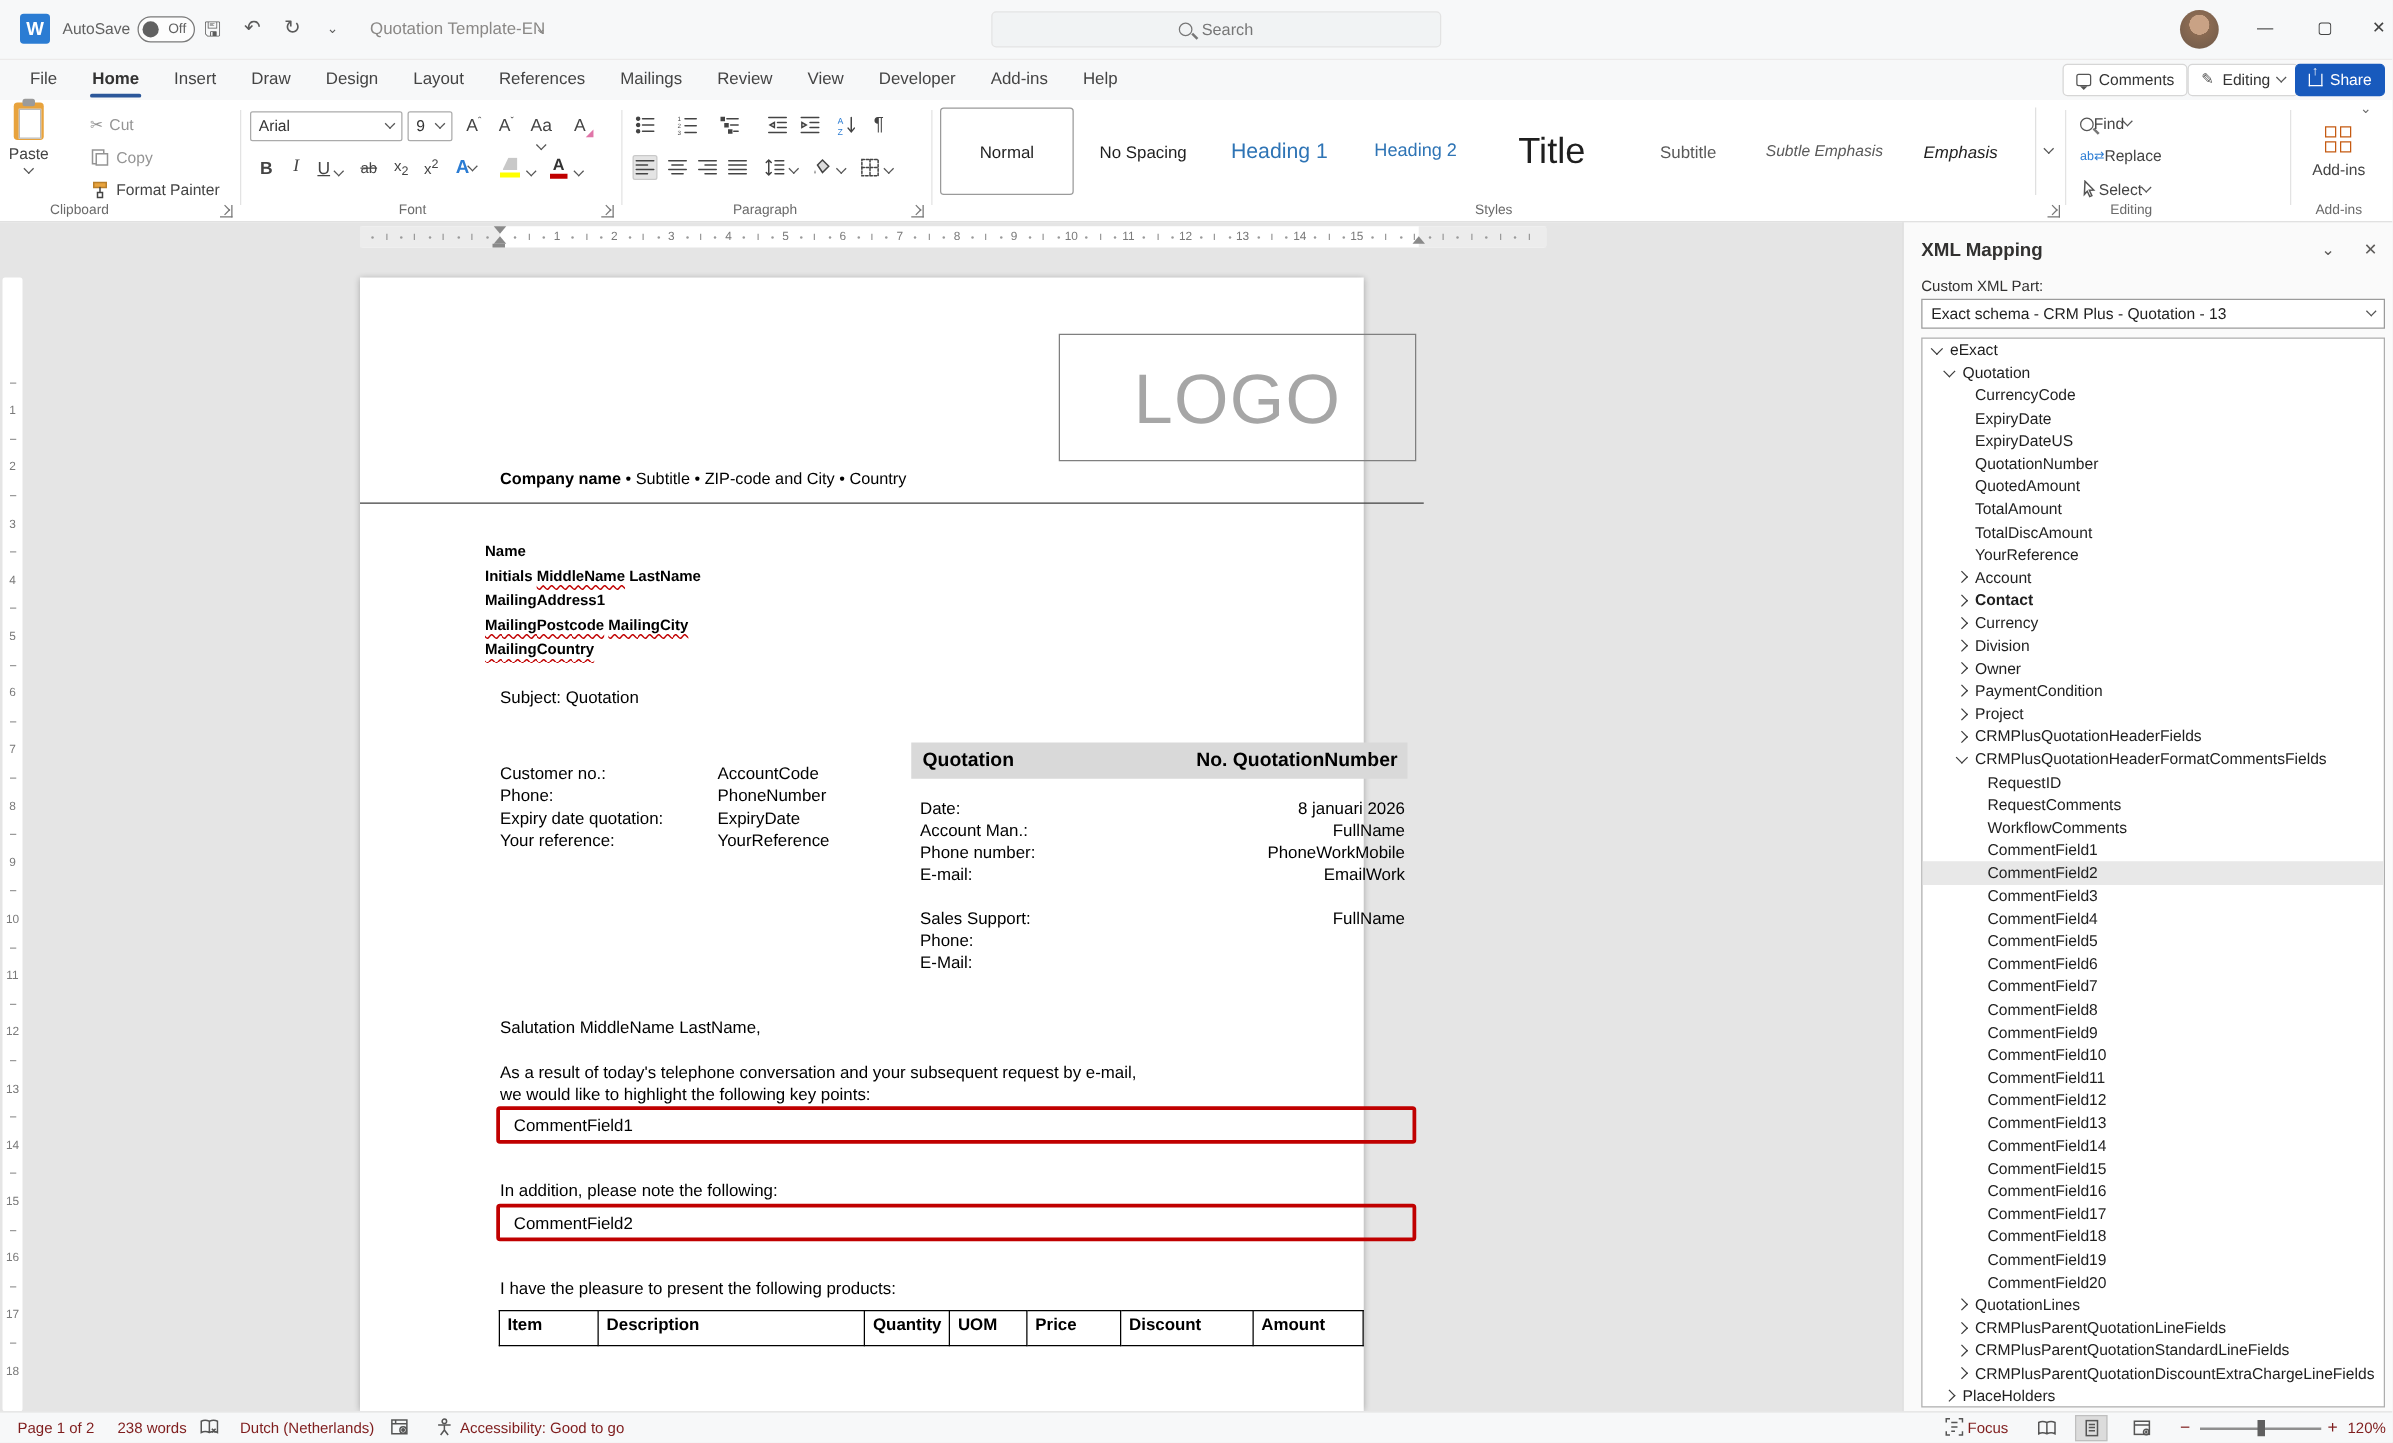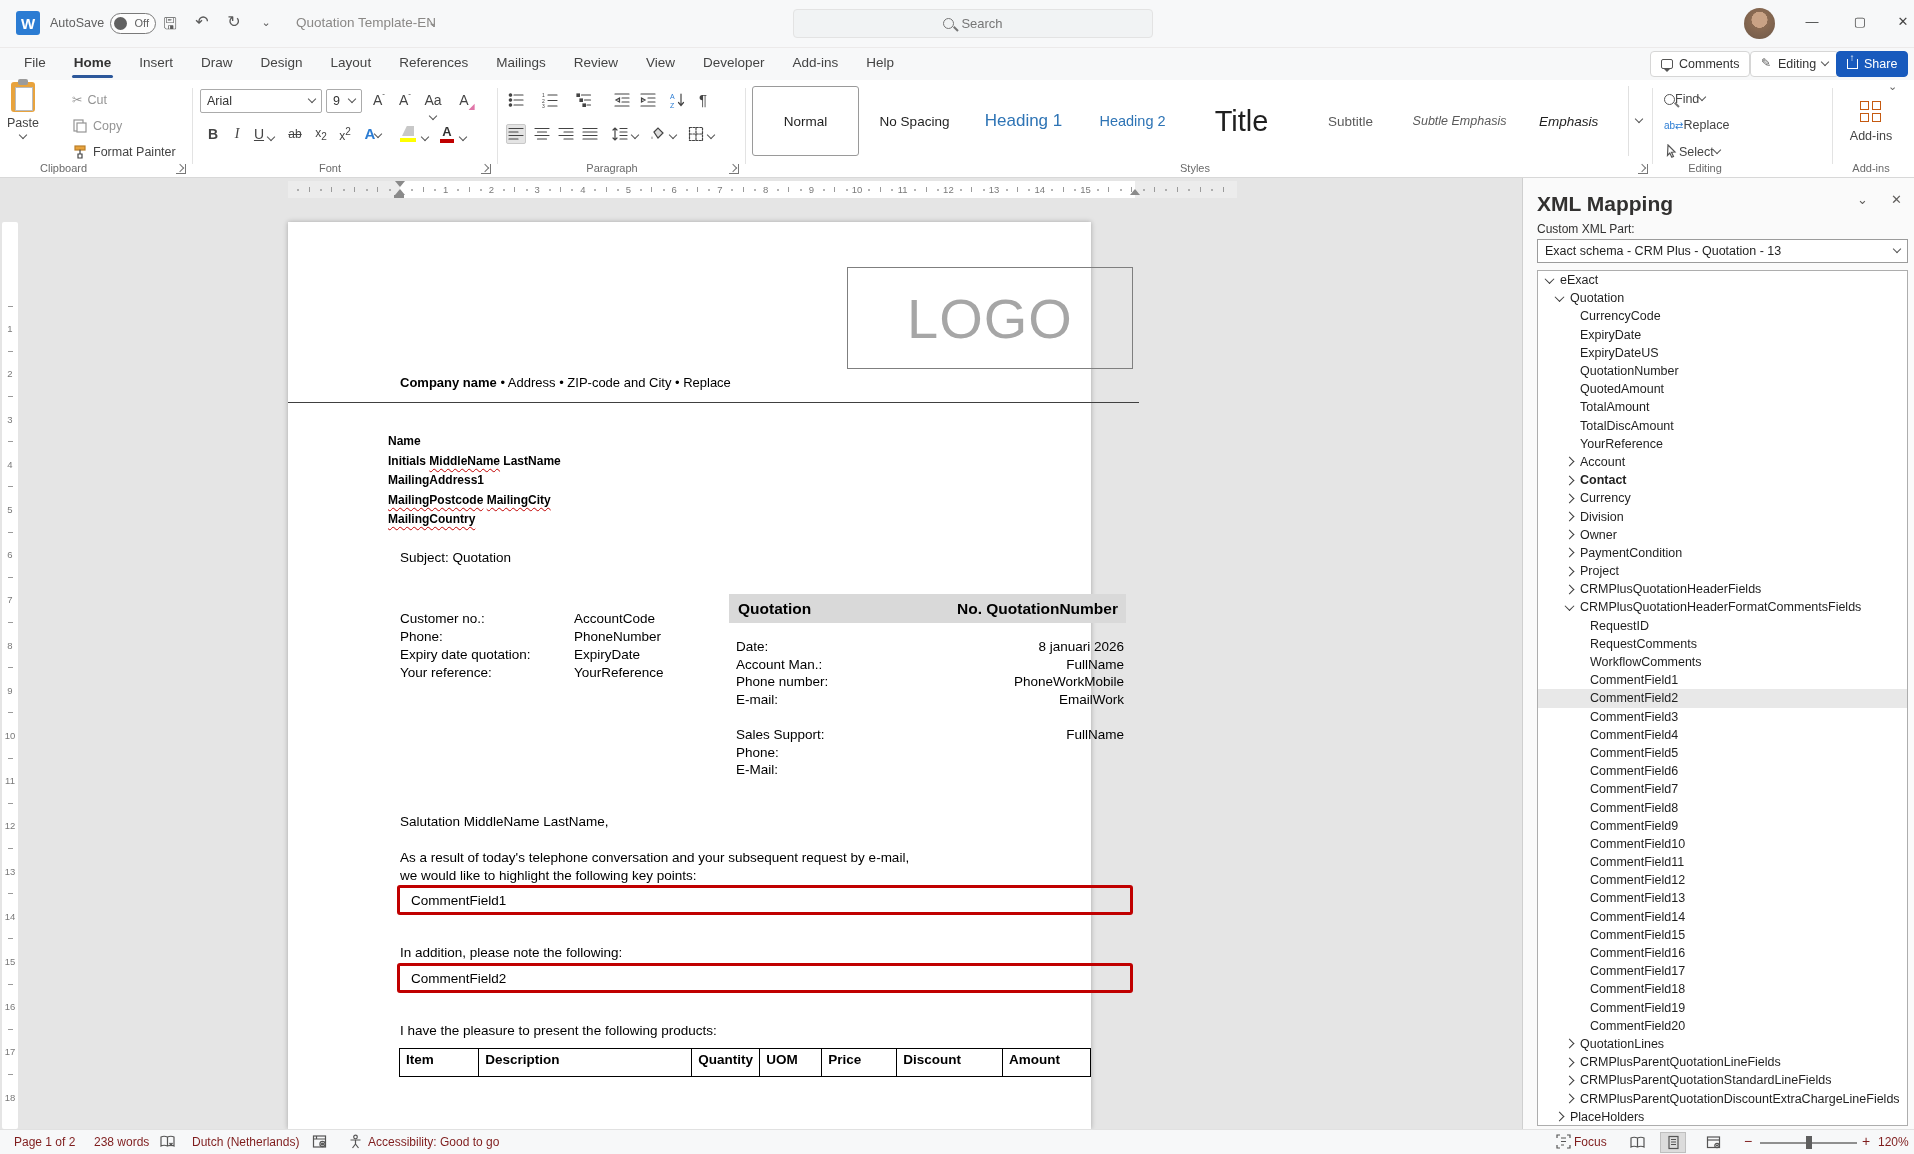--- a/index.html
+++ b/index.html
@@ -131,21 +131,21 @@
   #redbox2 { top:741px; }
   #products-line { left:112px; top:801px; }
   #prodtable { left:111px; top:826px; }
   #prodtable table { border-collapse:collapse; }
   #prodtable td { border:1.6px solid #000; font-size:13.5px; padding:3px 6px; vertical-align:top; }
   #prodtable .hrow td { font-weight:bold; height:28px; }
   #prodtable .drow td { height:32px; }
 
   
   #xmlpanel { position:absolute; left:1523px; top:178px; width:391px; height:951px; background:#fafafa; }
-  #xml-title { position:absolute; left:14px; top:14px; font-size:21px; font-weight:600; color:#323130; }
+  #xml-title { position:absolute; left:14px; top:14px; font-size:15px; font-weight:600; color:#323130; }
   .panel-icon { position:absolute; top:14px; font-size:13px; color:#605e5c; }
   #xml-part-label { position:absolute; left:14px; top:44px; font-size:12px; color:#323130; }
   #xml-select { position:absolute; left:14px; top:61px; width:371px; height:24px; border:1px solid #9b9b9b; background:#fff; display:flex; align-items:center; justify-content:space-between; padding:0 7px; font-size:12.5px; color:#1f1f1f; }
   #tree { position:absolute; left:14px; top:92px; width:371px; height:856px; border:1px solid #adadad; background:#fff; overflow:hidden; font-size:12.5px; color:#1f1f1f; }
   .trow { height:18.2px; display:flex; align-items:center; white-space:nowrap; }
   .trow.sel { background:#e8e8e8; }
   .tchev { width:7px; height:7px; border-right:1.3px solid #3b3b3b; border-bottom:1.3px solid #3b3b3b; display:inline-block; margin-right:7px; flex:none; }
   .tchev.exp { transform:rotate(45deg) translate(-1px,-1px); }
   .tchev.col { transform:rotate(-45deg); }
   .tleaf { width:14px; flex:none; display:inline-block; }
@@ -560,21 +560,21 @@
         <span class="vtick-bar" style="top: 825.8px;"></span>
         <span class="vtick-num" style="top: 888.6px;">18</span>
         <span class="vtick-bar" style="top: 871px;"></span>
       </div>
 
     <div id="page">
       <div class="abs" id="logo-box">
         <span id="logo-text">LOGO</span>
       </div>
       <div class="abs" id="company-line">
-        <b>Company name</b><span> • Address • ZIP-code and City • Replace</span>
+        <b>Company name</b><span> • Subtitle • ZIP-code and City • Country</span>
       </div>
       <div class="abs" id="headrule"></div>
       <div class="abs" id="addr">
           <div class="docline"><span>Name</span></div>
           <div class="docline"><span>Initials </span><span class="sq">MiddleName</span><span> LastName</span></div>
           <div class="docline"><span>MailingAddress1</span></div>
           <div class="docline"><span class="sq">MailingPostcode</span><span>  </span><span class="sq">MailingCity</span></div>
           <div class="docline"><span class="sq">MailingCountry</span></div>
         </div>
       <div class="abs" id="subject-line">Subject: Quotation</div>

